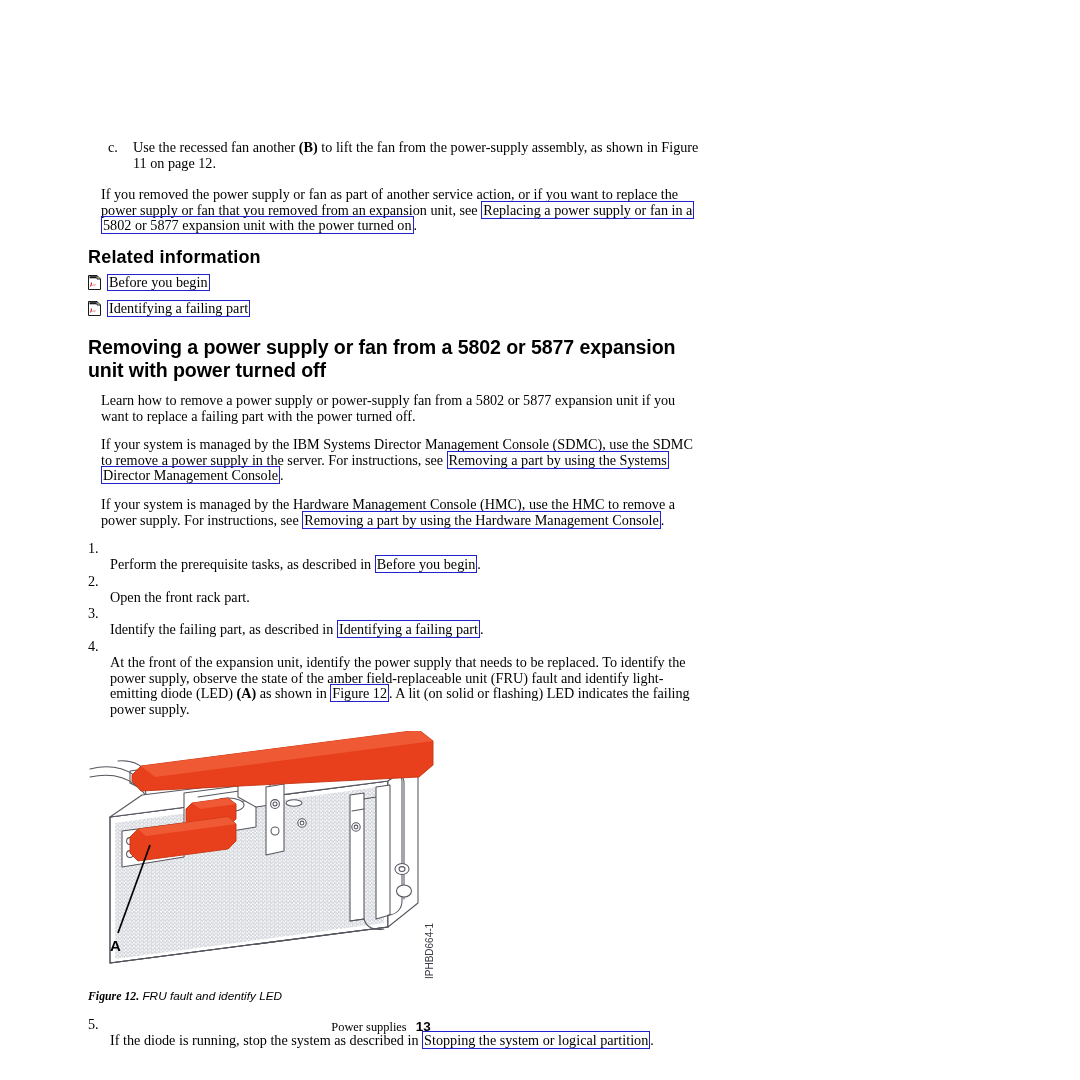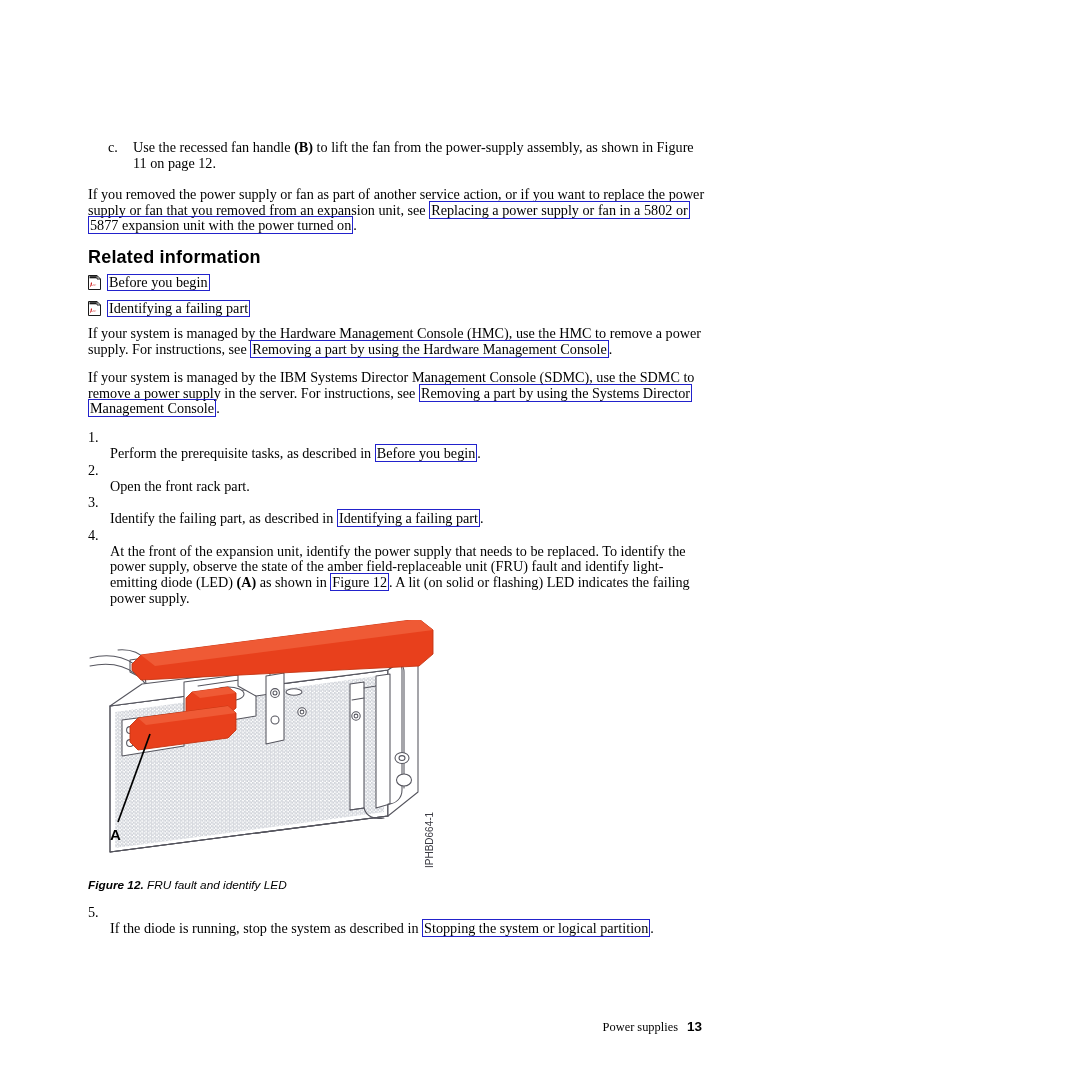--- a/index.html
+++ b/index.html
@@ -23,21 +23,21 @@
     position: absolute;
     left: 88px;
     top: 140px;
     width: 618px;
   }
 
   
   p.body {
     font-size: 14.2px;
     line-height: 15.6px;
-    margin: 0 0 13px 0;
+    margin: 0 0 13px 13px;
     text-align: left;
   }
   .tight { margin-bottom: 0; }
 
   
   .substep {
     display: flex;
     margin: 0 0 16px 0;
     padding-left: 20px;
   }
@@ -116,49 +116,49 @@
     position: relative;
     height: 258px;
     margin-top: 14px;
   }
   .figcap {
     font-family: "Liberation Sans", "DejaVu Sans", sans-serif;
     font-style: italic;
     font-size: 11.8px;
     margin: 0 0 13px 0;
   }
-  .figcap b { font-style: italic; font-weight: bold; }
+  .figcap b { font-style: italic; font-weight: bold; font-family: Liberation Serif, serif; }
 
   
   .footer {
     position: absolute;
-    left: 84px;
+    left: 72px;
     top: 1019px;
     width: 618px;
-    text-align: right;
+    text-align: center;
     font-size: 12.4px;
   }
   .footer .pg {
     font-family: "Liberation Sans", "DejaVu Sans", sans-serif;
     font-weight: bold;
     font-size: 13.5px;
     margin-left: 9px;
   }
   .step5 { margin-top: 0; }
 </style>
 </head>
 <body>
 
 <div class="page">
 
   <div class="content">
 
     <div class="substep">
       <div class="marker">c.</div>
-      <div class="stext"><span>Use the recessed fan handle </span><b>(B)</b><span> to lift the fan from the power-supply assembly, as shown in Figure 11 on page 12.</span></div>
+      <div class="stext"><span>Use the recessed fan another </span><b>(B)</b><span> to lift the fan from the power-supply assembly, as shown in Figure 11 on page 12.</span></div>
     </div>
 
     <p class="body"><span>If you removed the power supply or fan as part of another service action, or if you want to replace the power supply or fan that you removed from an expansion unit, see </span><a href="#" class="xlink">Replacing a power supply or fan in a 5802 or 5877 expansion unit with the power turned on</a><span>.</span></p>
 
     <div class="relhead">Related information</div>
 
     <div class="rel-row">
       <span class="pdf-ico">
         <svg width="13" height="15" viewBox="0 0 13 15" xmlns="http://www.w3.org/2000/svg">
           <path d="M0.5 0.5 H9 L12.5 4 V14.5 H0.5 Z" fill="#ffffff" stroke="#1a1a1a" stroke-width="1"></path>
@@ -179,25 +179,27 @@
           <path d="M9 0.5 L9 4 L12.5 4" fill="none" stroke="#1a1a1a" stroke-width="1"></path>
           <rect x="1.5" y="1.2" width="7" height="2.1" fill="#1a1a1a"></rect>
           <path d="M3.2 7.2 c0.9 0 1.1 1.1 0.6 2.3 c-0.5 1.2 -1.4 2.5 -2.1 2.9 c0.7 -1.6 1.2 -3.3 1.1 -4.3 z" fill="#cc2222"></path>
           <path d="M2.0 10.6 c1.9 -0.8 4.8 -1.2 6.6 -0.6 c-1.8 0.1 -4.6 0.5 -6.6 0.6 z" fill="#cc2222"></path>
           <path d="M5.2 8.9 c0.9 1.2 2.4 2.0 3.6 2.1 c-1.3 0.3 -3.0 -0.6 -3.6 -2.1 z" fill="#cc2222"></path>
         </svg>
       </span>
       <a href="#" class="xlink">Identifying a failing part</a>
     </div>
 
-
+    <h1 class="sect">Removing a power supply or fan from a 5802 or 5877 expansion unit with power turned off</h1>
+
+    <p class="body">Learn how to remove a power supply or power-supply fan from a 5802 or 5877 expansion unit if you want to replace a failing part with the power turned off.</p>
+
+    <p class="body"><span>If your system is managed by the IBM Systems Director Management Console (SDMC), use the SDMC to remove a power supply in the server. For instructions, see </span><a href="#" class="xlink">Removing a part by using the Systems Director Management Console</a><span>.</span></p>
 
     <p class="body"><span>If your system is managed by the Hardware Management Console (HMC), use the HMC to remove a power supply. For instructions, see </span><a href="#" class="xlink">Removing a part by using the Hardware Management Console</a><span>.</span></p>
-
-    <p class="body"><span>If your system is managed by the IBM Systems Director Management Console (SDMC), use the SDMC to remove a power supply in the server. For instructions, see </span><a href="#" class="xlink">Removing a part by using the Systems Director Management Console</a><span>.</span></p>
 
 
     <ol class="steps">
       <li>
         <span class="num">1.</span>
         <span class="txt"><span>Perform the prerequisite tasks, as described in </span><a href="#" class="xlink">Before you begin</a><span>.</span></span>
       </li>
       <li>
         <span class="num">2.</span>
         <span class="txt">Open the front rack part.</span>

